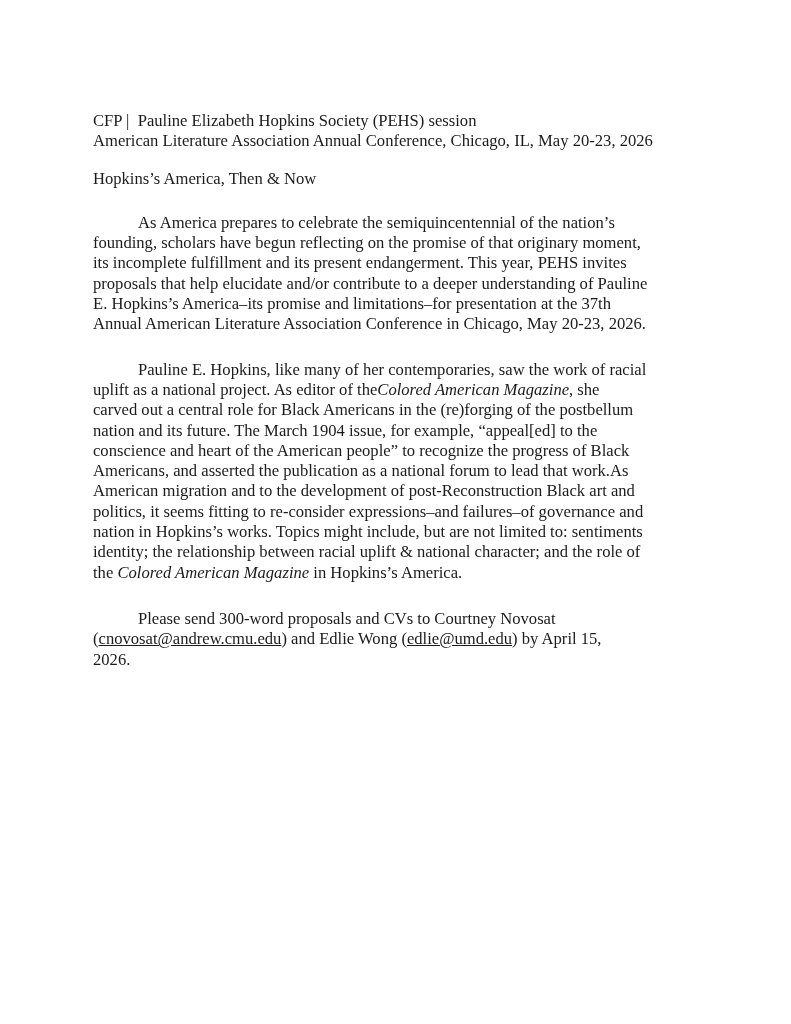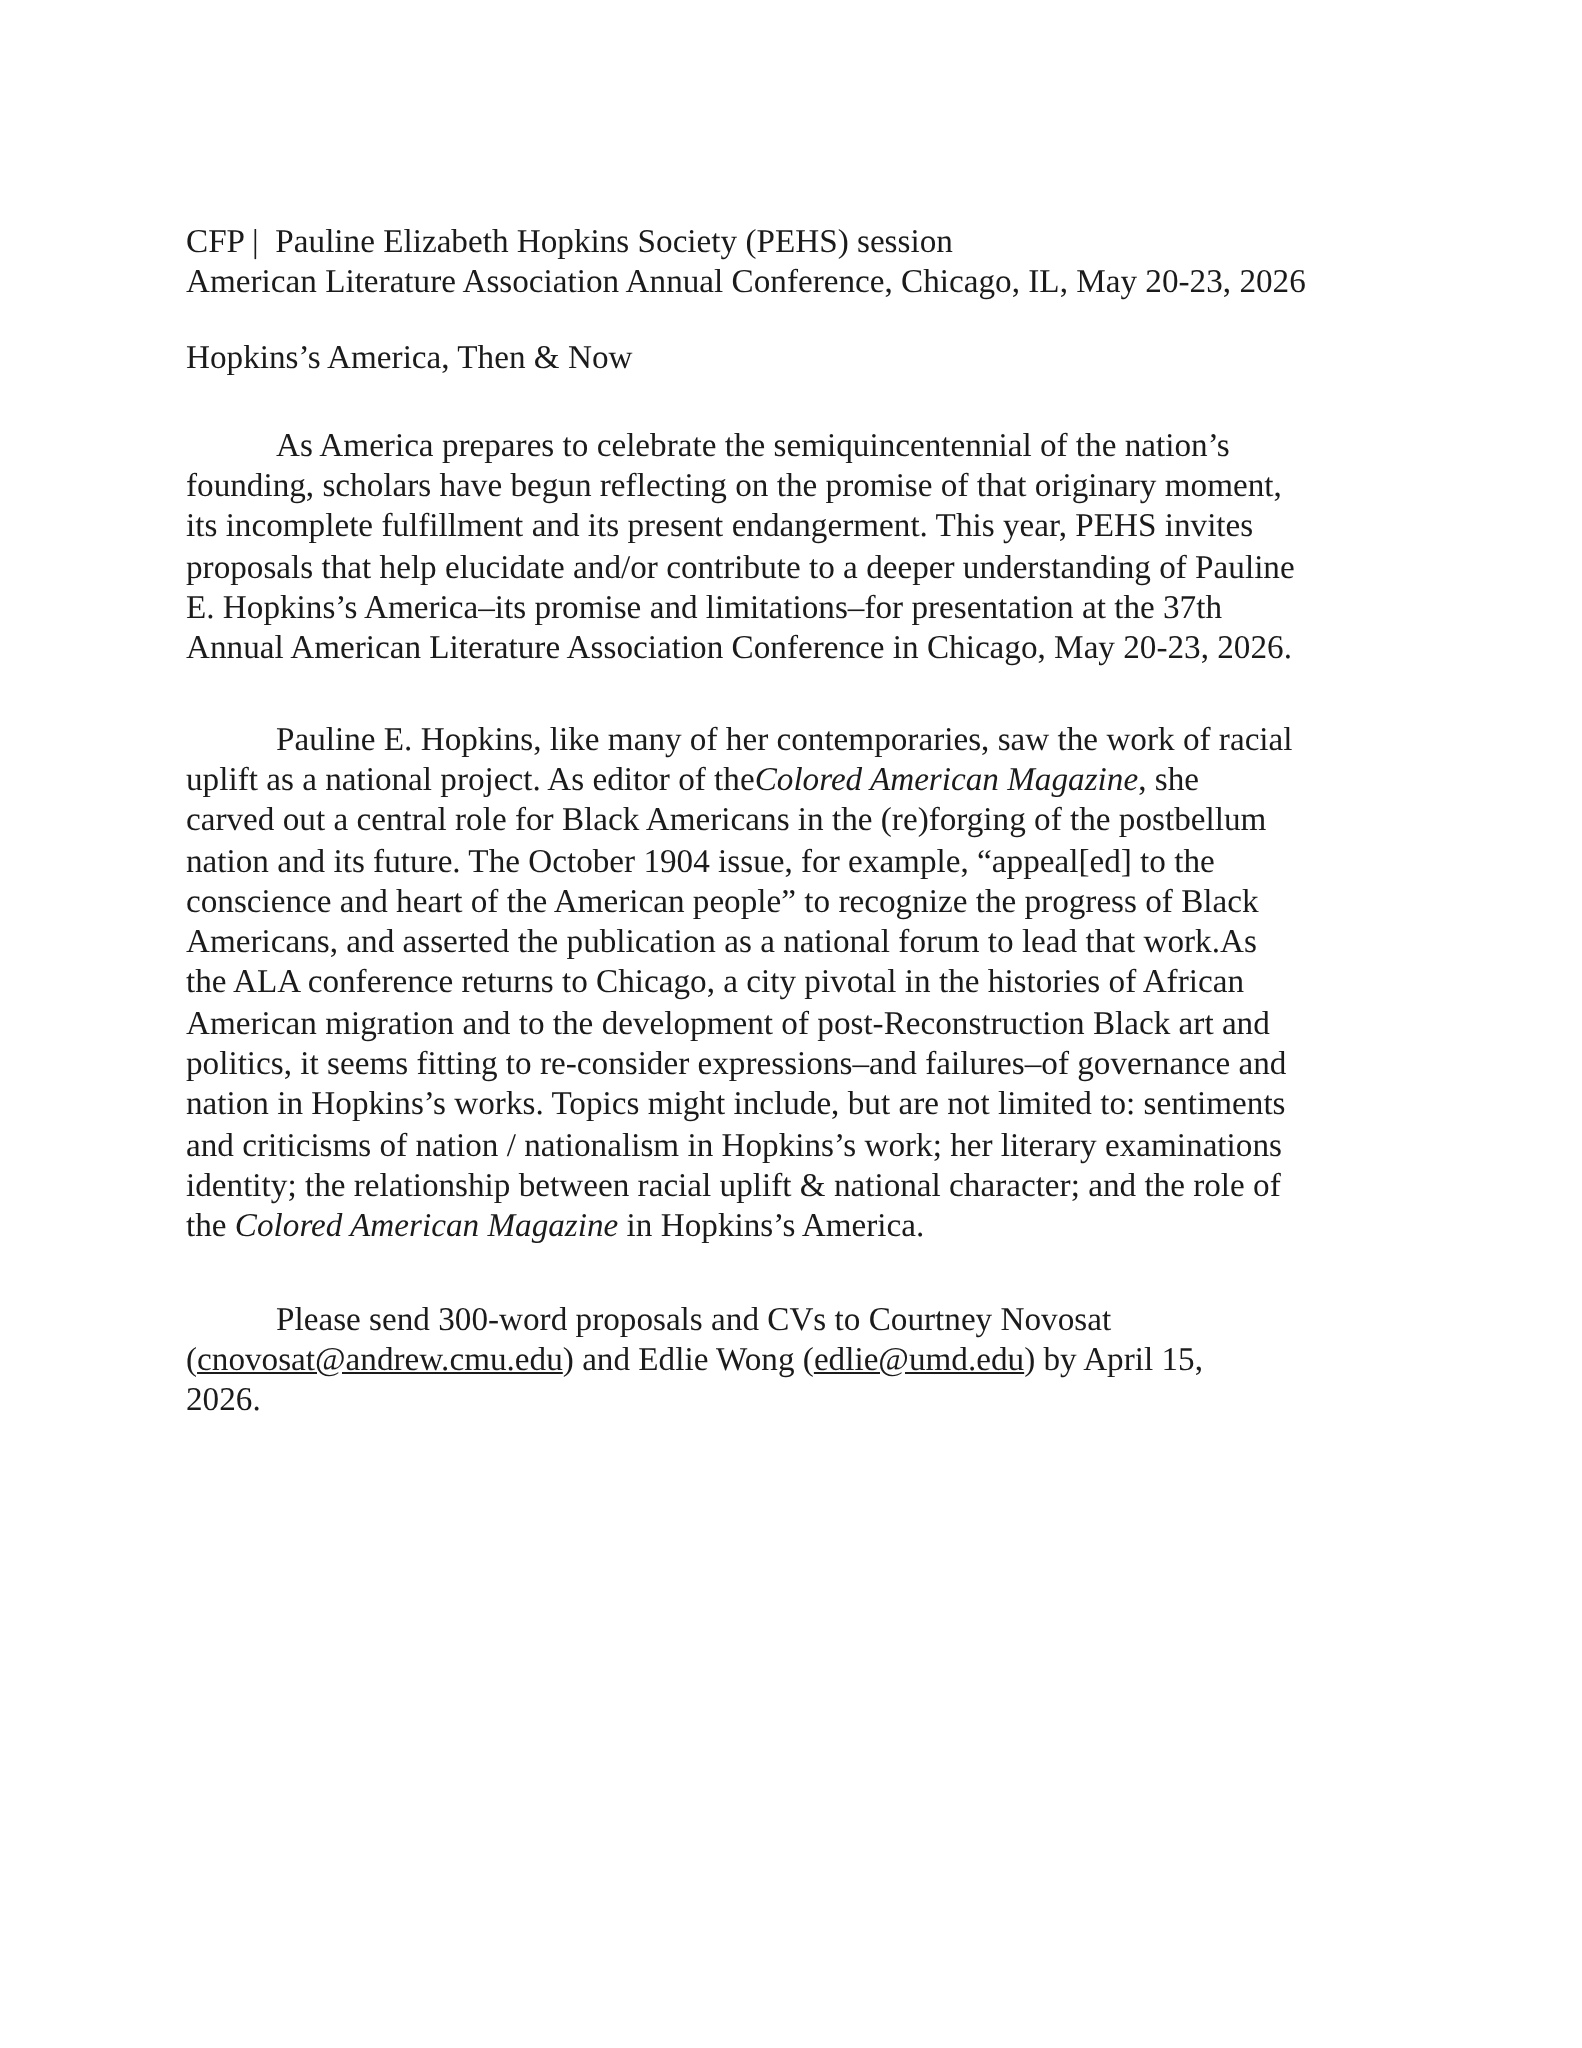--- a/index.html
+++ b/index.html
@@ -59,28 +59,26 @@
       <div class="line"><span>its incomplete fulfillment and its present endangerment. This year, PEHS invites</span></div>
       <div class="line"><span>proposals that help elucidate and/or contribute to a deeper understanding of Pauline</span></div>
       <div class="line"><span>E. Hopkins’s America–its promise and limitations–for presentation at the 37th</span></div>
       <div class="line"><span>Annual American Literature Association Conference in Chicago, May 20-23, 2026.</span></div>
     </div>
 
     <div class="para para-gap2">
       <div class="line indent"><span>Pauline E. Hopkins, like many of her contemporaries, saw the work of racial</span></div>
       <div class="line"><span>uplift as a national project. As editor of the</span><span class="i">Colored American Magazine</span><span>, she</span></div>
       <div class="line"><span>carved out a central role for Black Americans in the (re)forging of the postbellum</span></div>
-      <div class="line"><span>nation and its future. The October 1904 issue, for example, “appeal[ed] to the</span></div>
+      <div class="line"><span>nation and its future. The March 1904 issue, for example, “appeal[ed] to the</span></div>
       <div class="line"><span>conscience and heart of the American people” to recognize the progress of Black</span></div>
       <div class="line"><span>Americans, and asserted the publication as a national forum to lead that work.As</span></div>
-      <div class="line"><span>the ALA conference returns to Chicago, a city pivotal in the histories of African</span></div>
       <div class="line"><span>American migration and to the development of post-Reconstruction Black art and</span></div>
       <div class="line"><span>politics, it seems fitting to re-consider expressions–and failures–of governance and</span></div>
       <div class="line"><span>nation in Hopkins’s works. Topics might include, but are not limited to: sentiments</span></div>
-      <div class="line"><span>and criticisms of nation / nationalism in Hopkins’s work; her literary examinations</span></div>
       <div class="line"><span>identity; the relationship between racial uplift &amp; national character; and the role of</span></div>
       <div class="line"><span>the </span><span class="i">Colored American Magazine</span><span> in Hopkins’s America.</span></div>
     </div>
 
     <div class="para para-gap3">
       <div class="line indent"><span>Please send 300-word proposals and CVs to Courtney Novosat</span></div>
       <div class="line"><span>(</span><a class="email">cnovosat@andrew.cmu.edu</a><span>) and Edlie Wong (</span><a class="email">edlie@umd.edu</a><span>) by April 15,</span></div>
       <div class="line"><span>2026.</span></div>
     </div>
 

